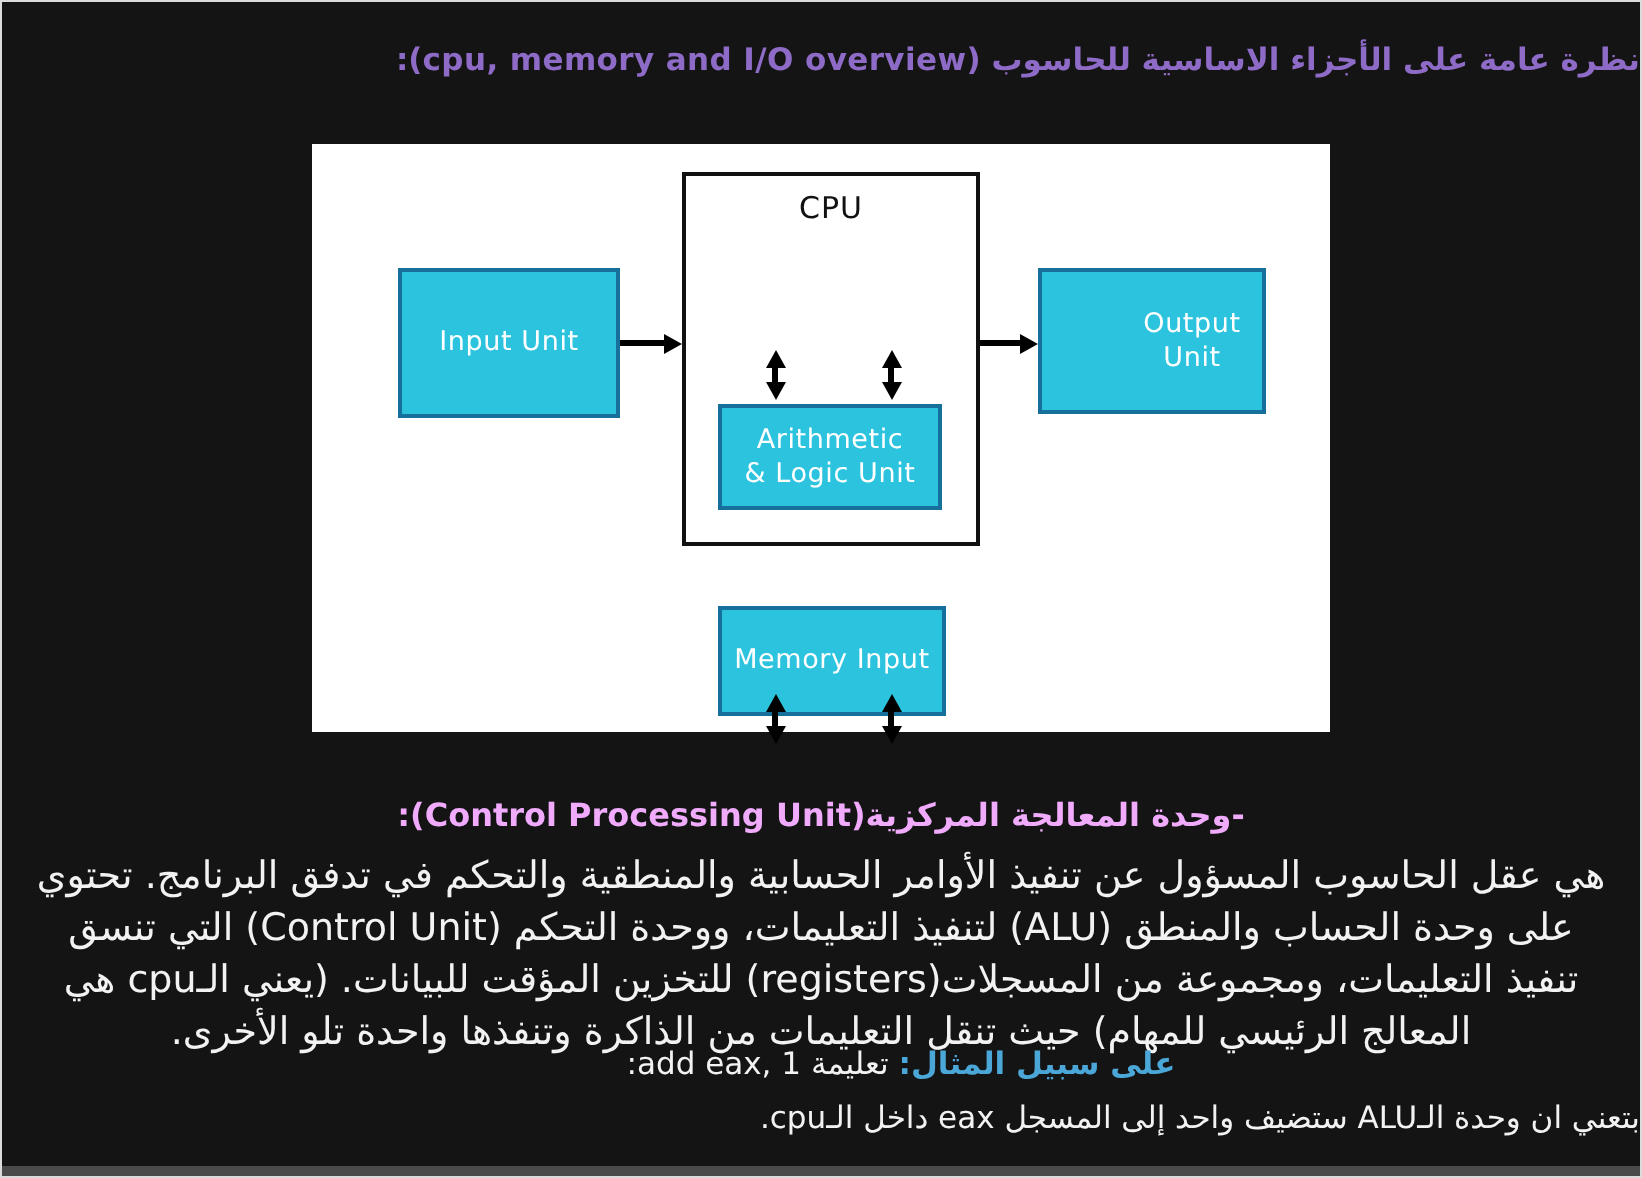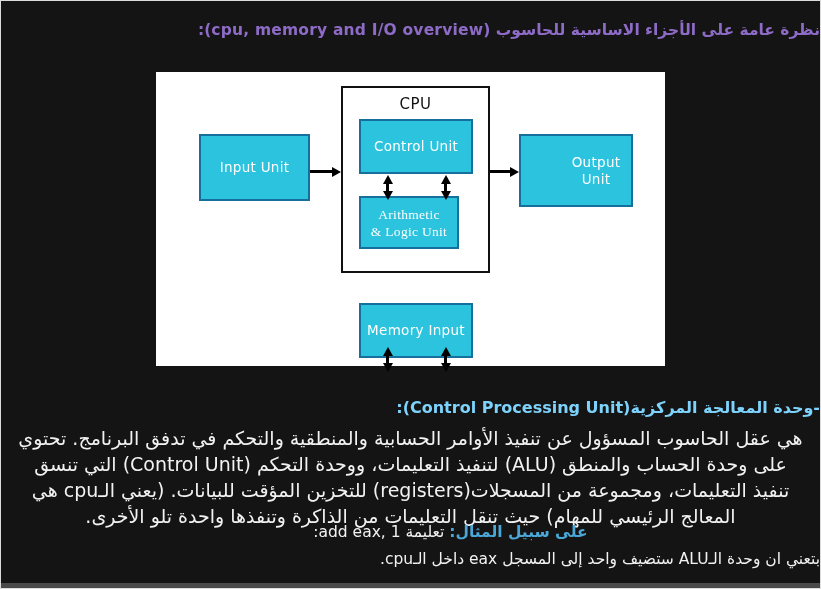--- a/index.html
+++ b/index.html
@@ -8,22 +8,22 @@
     background:#141414;border:1px solid #dcdcdc;overflow:hidden;
     font-family:"DejaVu Sans", sans-serif;
   }
   .bottom-strip{position:absolute;left:0;right:0;bottom:0;height:5px;background:#4a4a4a;}
   
   .title{
     position:absolute;top:20px;left:0;width:100%;direction:rtl;
     color:#8d6bc6;font-size:15.5px;font-weight:bold;letter-spacing:.2px;
   }
   .gold-heading{
-    position:absolute;top:397px;left:0;width:100%;direction:rtl;
-    color:#7dd3fc;font-size:16px;font-weight:bold;
+    position:absolute;top:397px;left:0;width:100%;text-align:center;direction:rtl;
+    color:#f0abfc;font-size:16px;font-weight:bold;
   }
   .body-par{
     position:absolute;top:424px;left:12px;right:12px;text-align:center;direction:rtl;
     color:#f2f2f2;font-size:19px;line-height:26px;margin:0;
   }
   .example-line{
     position:absolute;top:522px;left:0;width:100%;text-align:center;direction:rtl;
     color:#f2f2f2;font-size:15.5px;padding-left:40px;
   }
   .example-lead{color:#4aa7d8;font-weight:bold;}
@@ -36,24 +36,24 @@
   .cpu-box{
     position:absolute;left:185px;top:14px;width:149px;height:187px;box-sizing:border-box;
     border:2px solid #111;background:#fff;
   }
   .cpu-label{margin-top:7px;text-align:center;color:#111;font-weight:normal;font-size:15px;letter-spacing:.5px;}
   .node{
     position:absolute;box-sizing:border-box;background:#2bc3de;border:2px solid #176f9c;
     display:flex;flex-direction:column;align-items:center;justify-content:center;
     color:#fff;font-size:13.5px;letter-spacing:.3px;text-align:center;line-height:17px;
   }
-  .node-input  {left:43px; top:62px; width:111px;height:67px;}
+  .node-input  {left:43px; top:62px; width:111px;height:75px;}
   .node-output {left:363px;top:62px; width:114px;height:73px;padding-left:40px;}
   .node-control{left:203px;top:47px; width:114px;height:55px;}
-  .node-alu    {left:203px;top:124px;width:100px;height:53px;font-family:Liberation Serif, serif;}
+  .node-alu    {left:203px;top:130px;width:112px;height:53px;}
   .node-memory {left:203px;top:231px;width:114px;height:55px;}
   
   .h-arrow{position:absolute;height:3px;background:#000;}
   .h-arrow::after{
     content:"";position:absolute;right:-8px;top:-3.5px;width:0;height:0;
     border-top:5px solid transparent;border-bottom:5px solid transparent;border-left:9px solid #000;
   }
   .arrow-in {left:154px;width:23px;top:98px;}
   .arrow-out{left:334px;width:21px;top:98px;}
   .v-arrow{position:absolute;width:3px;background:#000;}
@@ -80,23 +80,20 @@
   <div class="panel">
 
     <div class="cpu-box">
       <div class="cpu-label">CPU</div>
     </div>
 
     <div class="node node-input">
       <span>Input Unit</span>
     </div>
 
-    <div class="node node-control">
-      <span>Control Unit</span>
-    </div>
 
     <div class="node node-alu">
       <span>Arithmetic</span>
       <span>&amp; Logic Unit</span>
     </div>
 
     <div class="node node-output">
       <span>Output Unit</span>
     </div>
 

